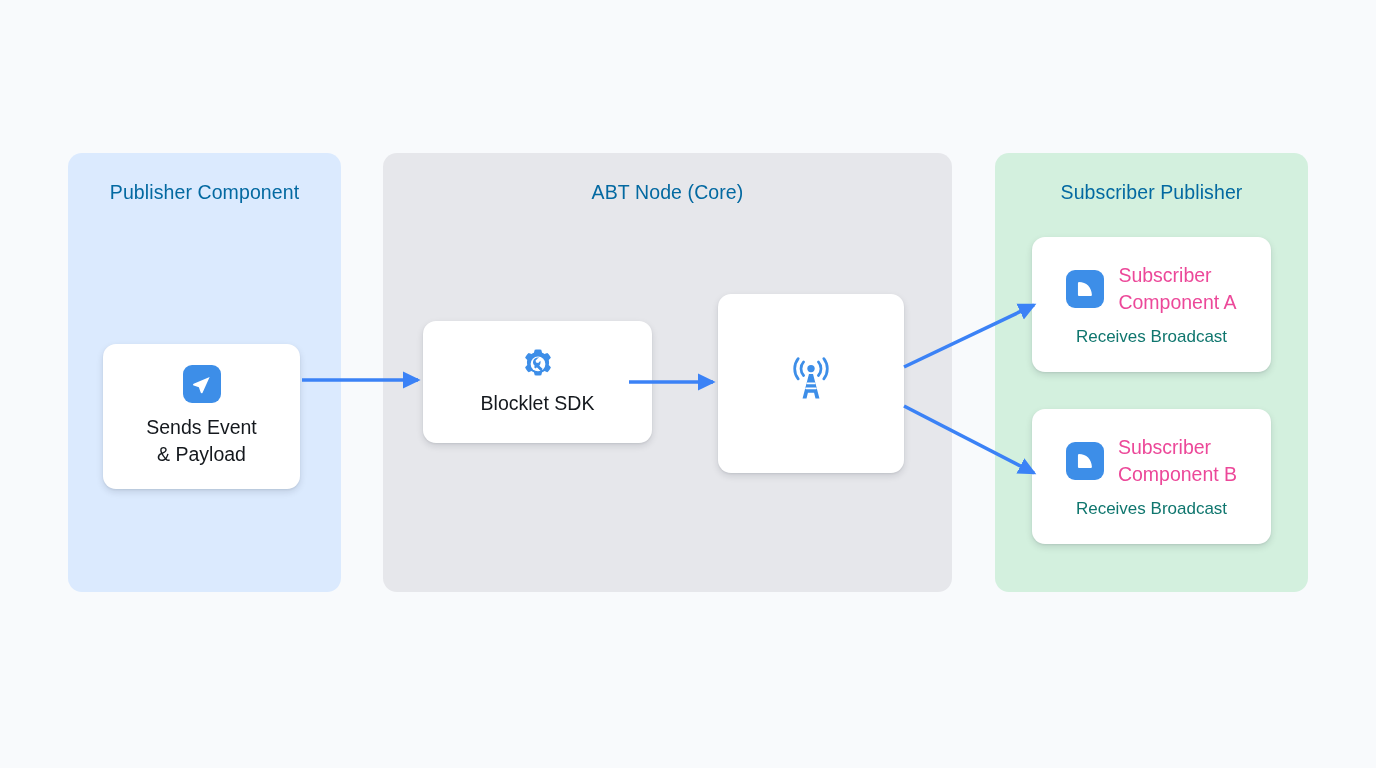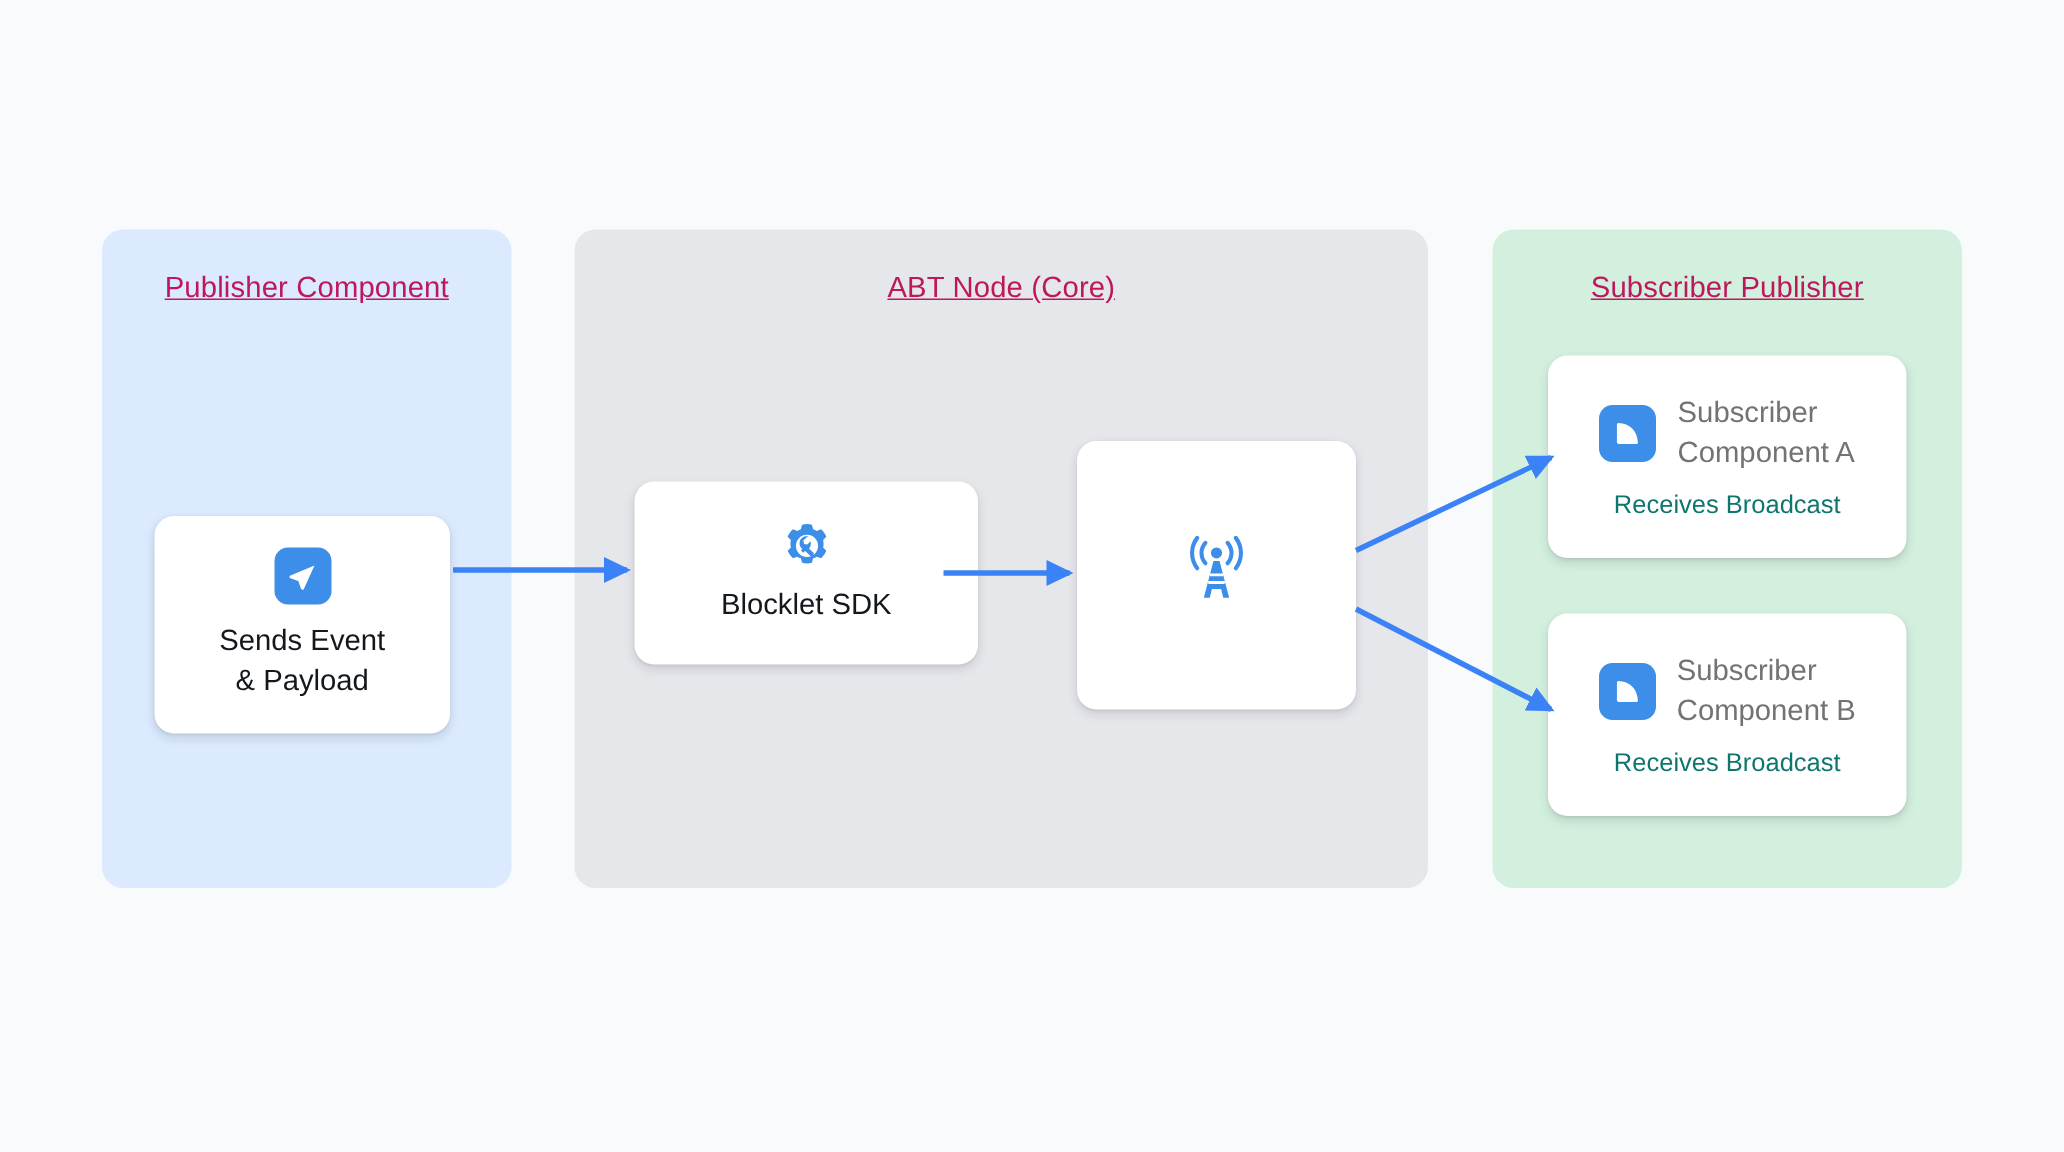--- a/index.html
+++ b/index.html
@@ -20,24 +20,23 @@
     position: absolute;
     border-radius: 14px;
     box-sizing: border-box;
   }
   .panel-title {
     position: absolute;
     left: 0; right: 0;
     top: 28px;
     text-align: center;
     font-size: 19.5px;
-    color: #be185d;
+    color: #0369a1;
     letter-spacing: .1px;
     white-space: nowrap;
-    text-decoration: underline;
   }
   #panel-publisher  { left: 68px;  top: 153px; width: 273px; height: 439px; background: #dbeafe; }
   #panel-core       { left: 383px; top: 153px; width: 569px; height: 439px; background: #e6e7eb; }
   #panel-subscriber { left: 995px; top: 153px; width: 313px; height: 439px; background: #d3f0de; }
 
   
   .card {
     position: absolute;
     background: #ffffff;
     border-radius: 13px;
@@ -76,21 +75,21 @@
   #card-sub-b { left: 1032px; top: 409px; width: 239px; height: 135px; }
   .sub-row {
     display: flex;
     align-items: center;
     gap: 14px;
     margin-bottom: 11px;
   }
   .sub-title {
     font-size: 19.5px;
     line-height: 1.38;
-    color: #737373;
+    color: #ec4899;
     white-space: pre-line;
     text-align: left;
   }
   .sub-note {
     font-size: 17px;
     color: #0f766e;
     text-align: center;
     white-space: nowrap;
   }
 

